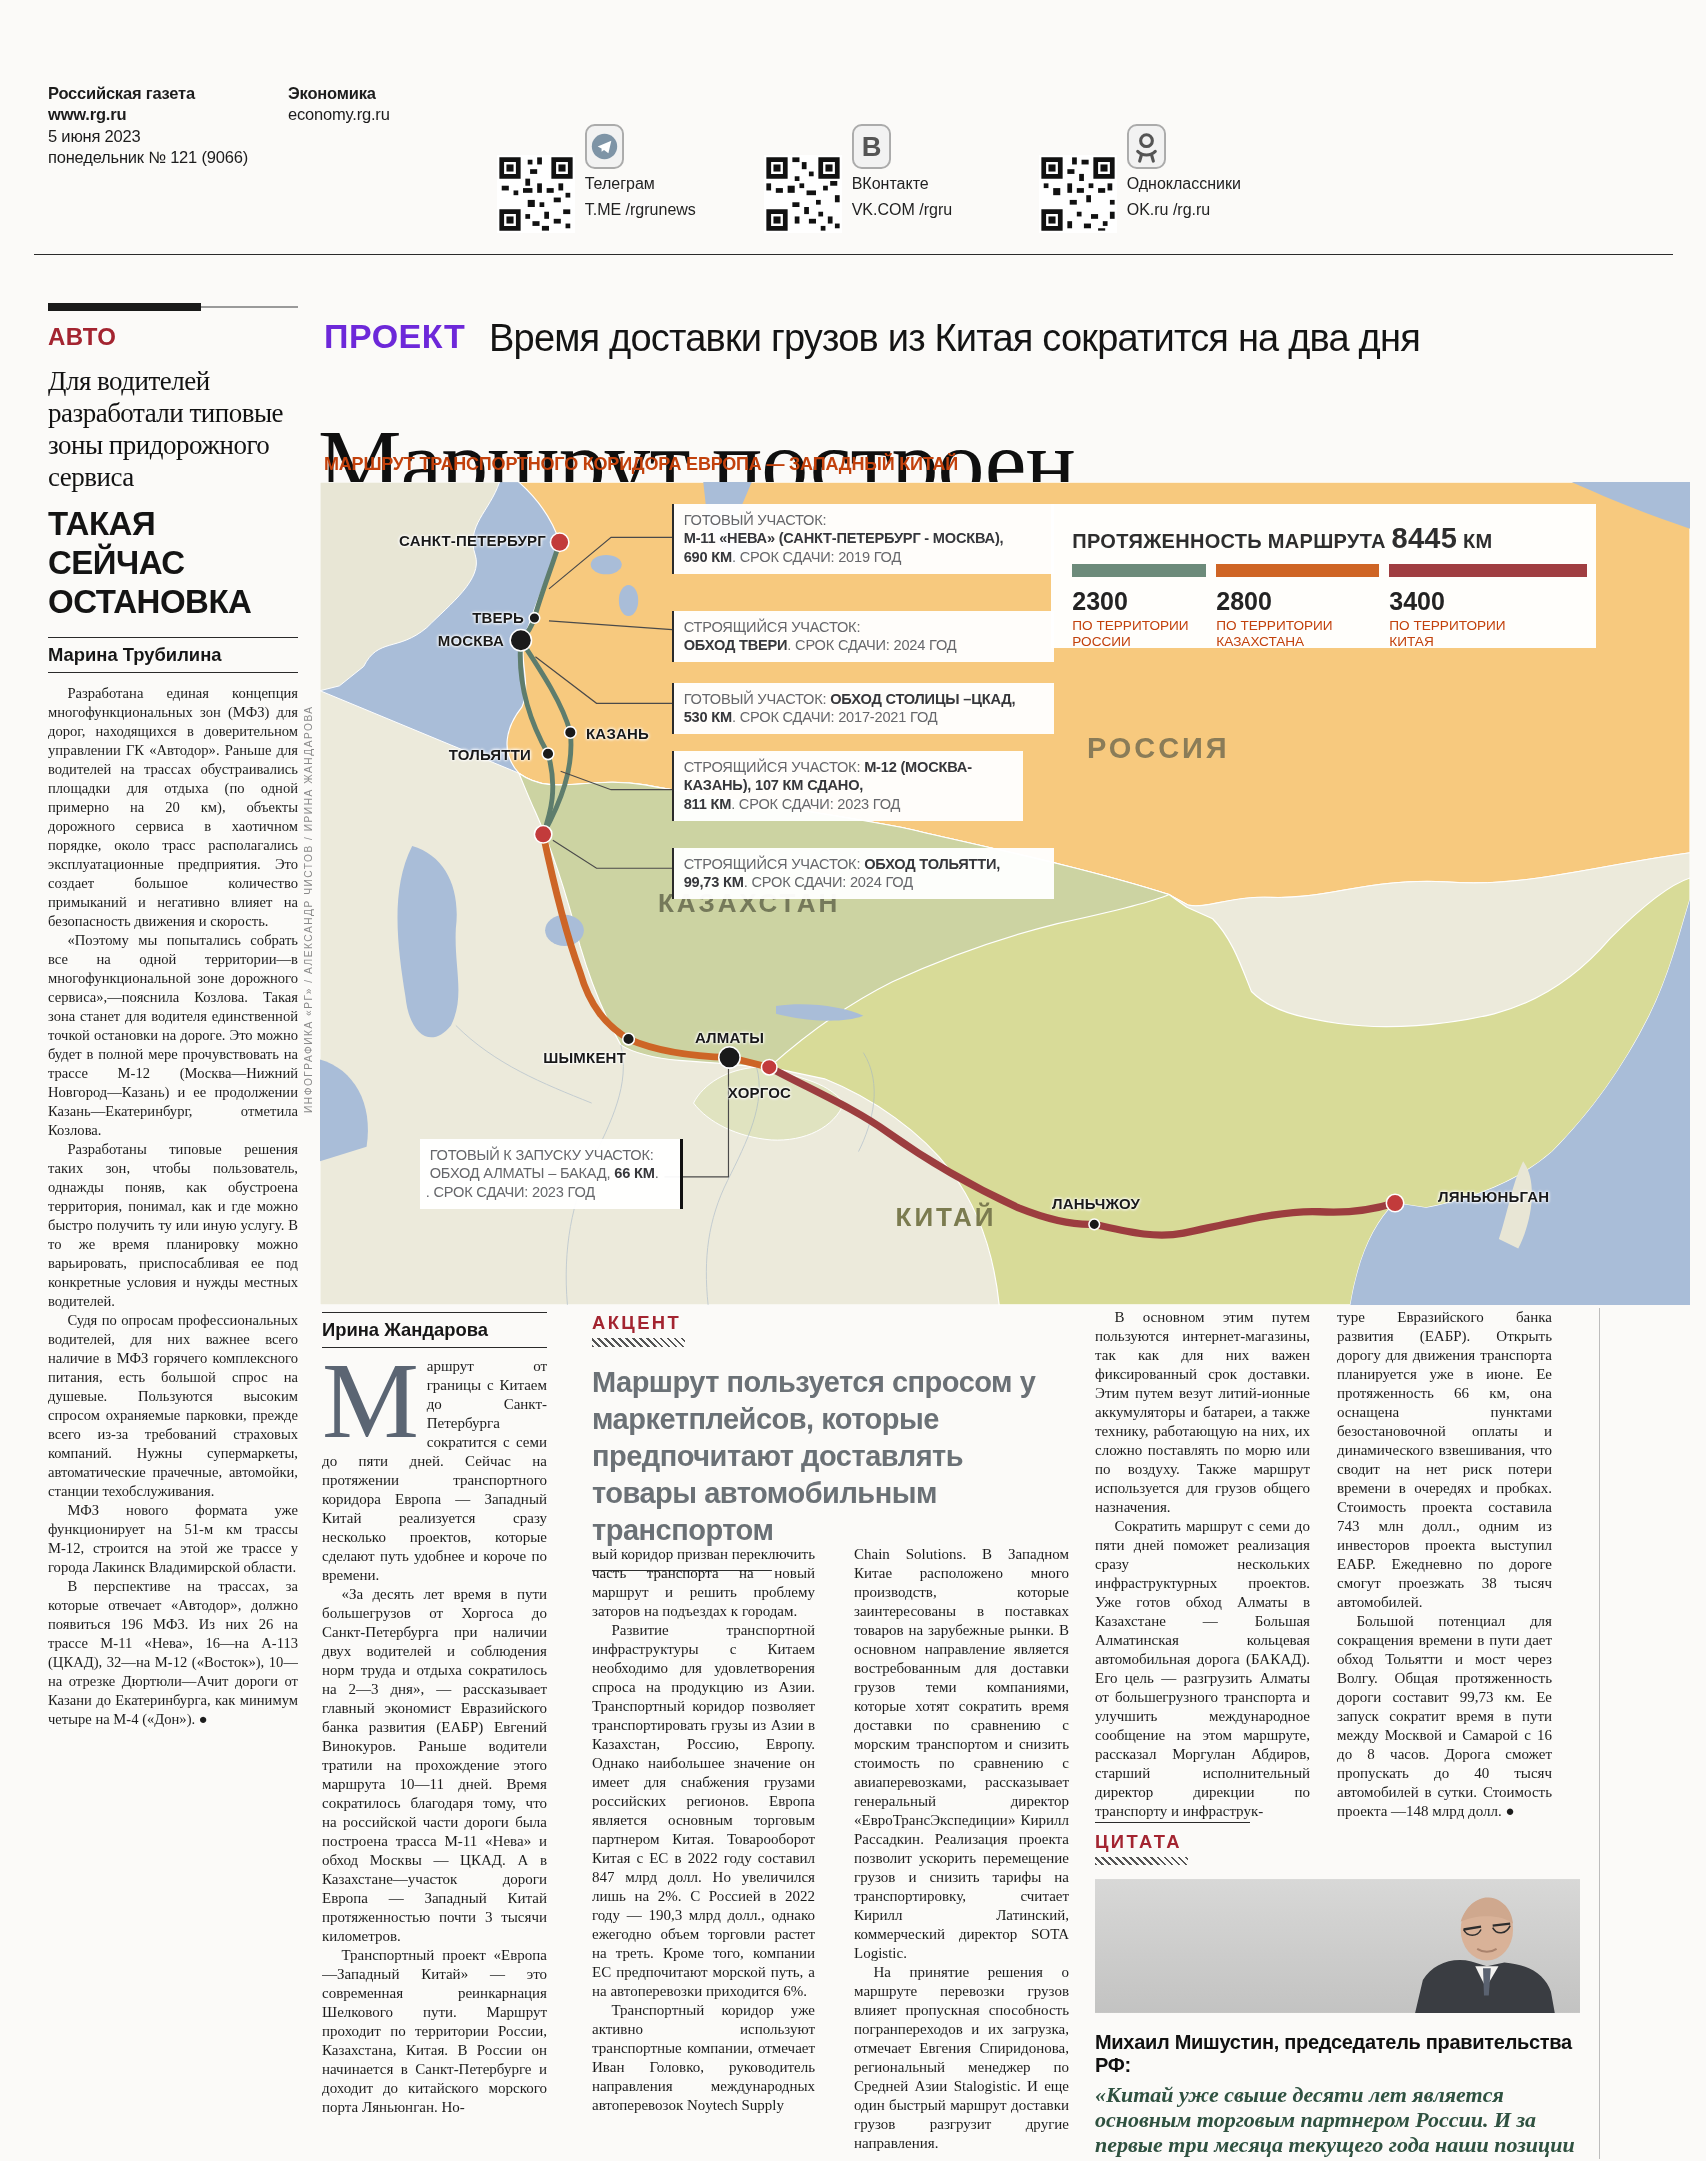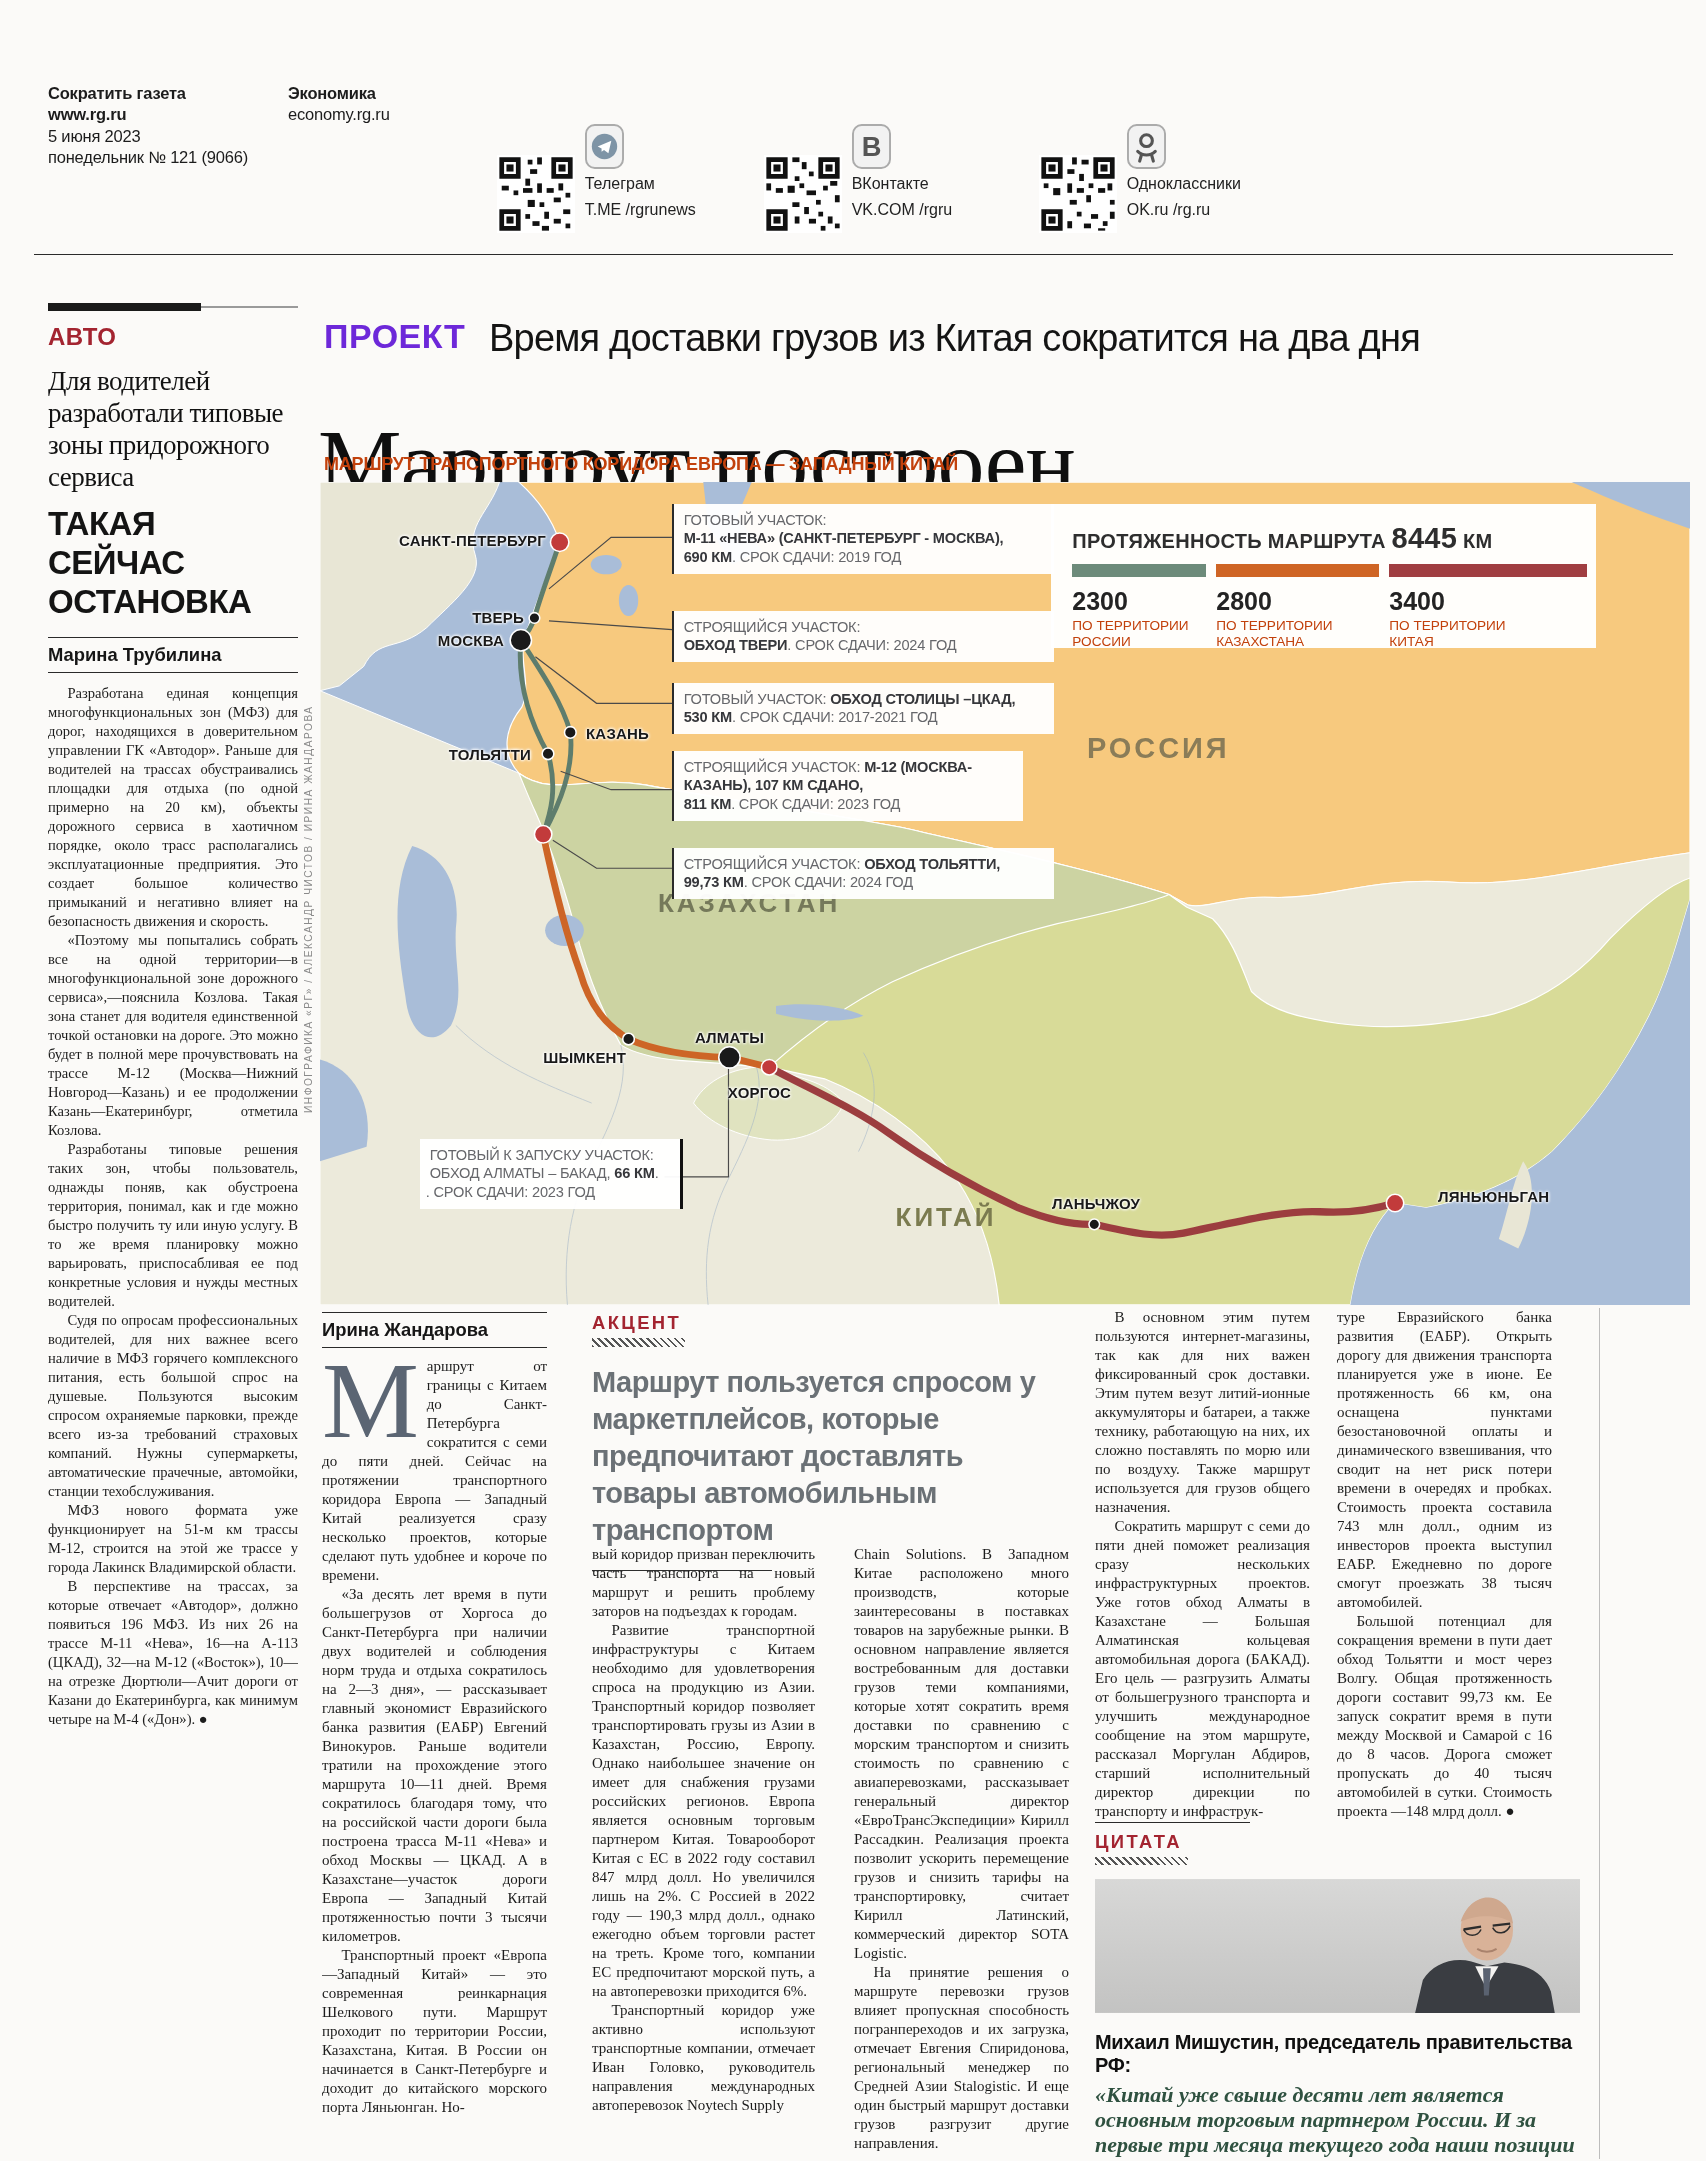--- a/index.html
+++ b/index.html
@@ -80,21 +80,21 @@
   .quote-photo{margin-top:13.6px;width:485px;height:134px;}
   .quote-name{margin-top:13.6px;font-size:20px;font-weight:700;color:#101010;letter-spacing:-0.3px;}
   .quote-text{margin-top:5.8px;font-family:"Liberation Serif",serif;font-style:italic;font-weight:700;
               font-size:22px;line-height:25px;color:#2f5140;}
 </style>
 </head>
 <body>
 
 <header>
   <div class="abs mast" style="left:48px;top:83px;">
-    <div class="b">Сократить газета</div>
+    <div class="b">Российская газета</div>
     <div class="b">www.rg.ru</div>
     <div>5 июня 2023</div>
     <div>понедельник № 121 (9066)</div>
   </div>
   <div class="abs mast" style="left:288px;top:83px;">
     <div class="b">Экономика</div>
     <div>economy.rg.ru</div>
   </div>
 
   <div class="social" style="left:497px;">

